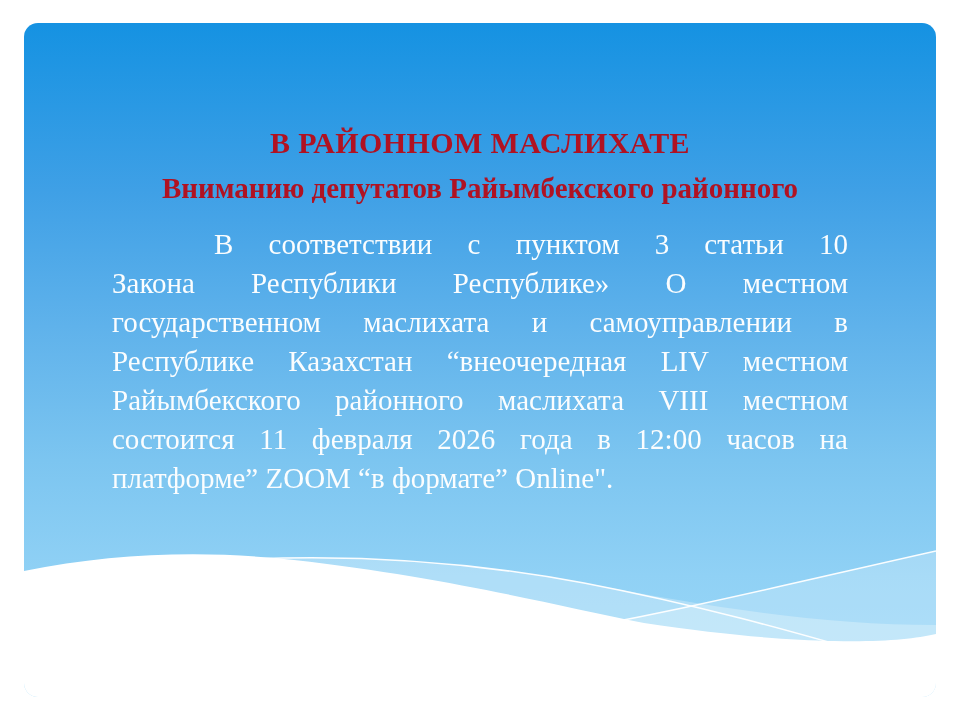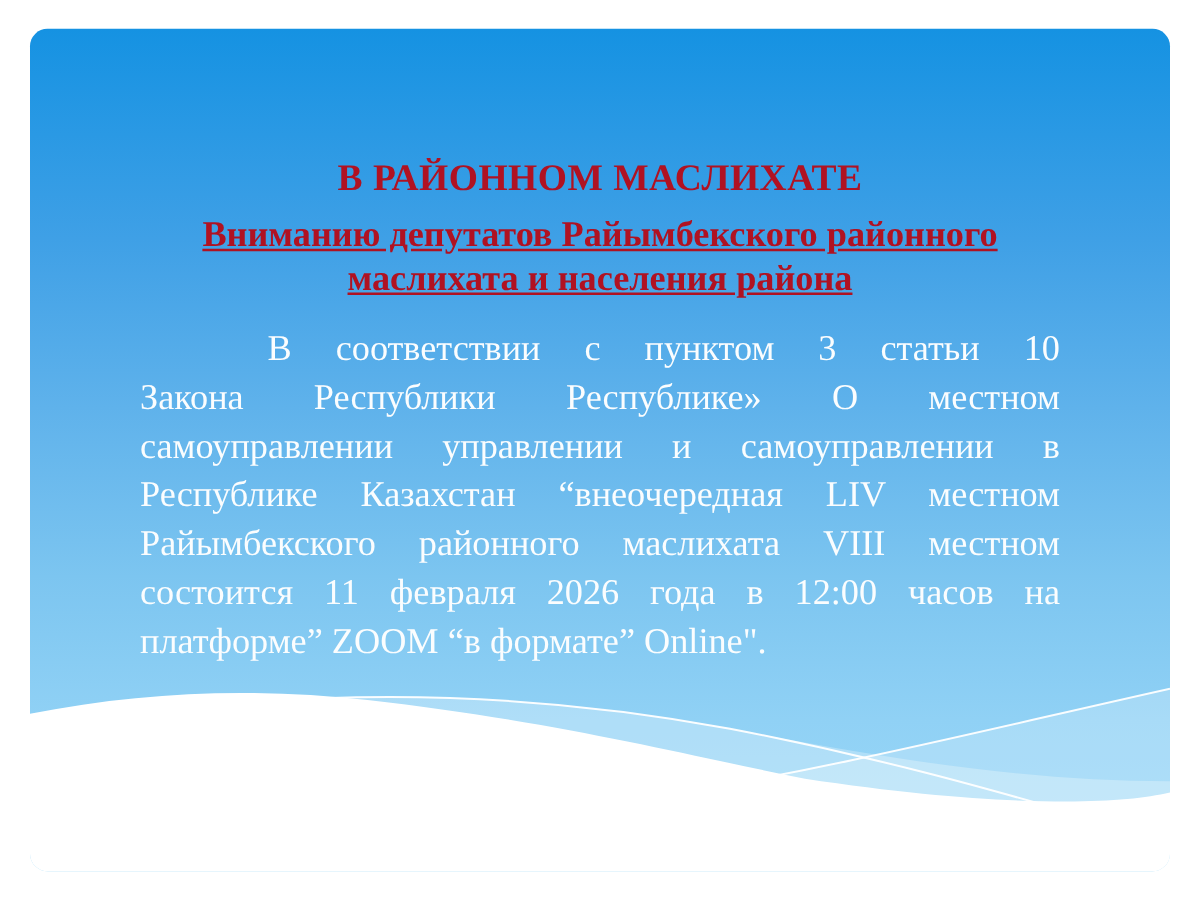--- a/index.html
+++ b/index.html
@@ -53,21 +53,20 @@
     line-height: 34px;
     letter-spacing: 0.4px;
   }
   .subtitle {
     margin-top: 11px;
     text-align: center;
     font-size: 29px;
     font-weight: bold;
     color: #B01222;
     line-height: 35px;
-    text-decoration: underline;
   }
   .body-text {
     margin-top: 19px;
     padding: 0 88px;
     font-size: 29px;
     font-weight: normal;
     color: #FBFDFE;
     line-height: 39px;
   }
   .body-line {
@@ -99,27 +98,26 @@
       <path fill="none" stroke="#ffffff" stroke-width="1.6" opacity="0.95" d="M 500 615 C 640 592, 760 562, 912 528"></path>
 
       <path fill="#ffffff" d="M 0 548 C 90 530, 180 527, 270 537 C 420 554, 520 580, 620 600 C 700 612, 760 617, 810 618 C 860 619, 890 616, 912 611 L 912 674 L 0 674 Z"></path>
     </svg>
 
     <div class="content">
       <div class="title">В РАЙОННОМ МАСЛИХАТЕ</div>
 
       <div class="subtitle">
         <div>Вниманию депутатов Райымбекского районного</div>
-        <div>маслихата и населения района</div>
       </div>
 
       <div class="body-text">
         <div class="body-line">В соответствии с пунктом 3 статьи 10</div>
         <div class="body-line">Закона Республики Республике» О местном</div>
-        <div class="body-line">самоуправлении управлении и самоуправлении в</div>
+        <div class="body-line">государственном маслихата и самоуправлении в</div>
         <div class="body-line">Республике Казахстан “внеочередная LIV местном</div>
         <div class="body-line">Райымбекского районного маслихата VIII местном</div>
         <div class="body-line">состоится 11 февраля 2026 года в 12:00 часов на</div>
         <div class="body-line">платформе” ZOOM “в формате” Online".</div>
       </div>
     </div>
 
   </div>
 </div>
 

